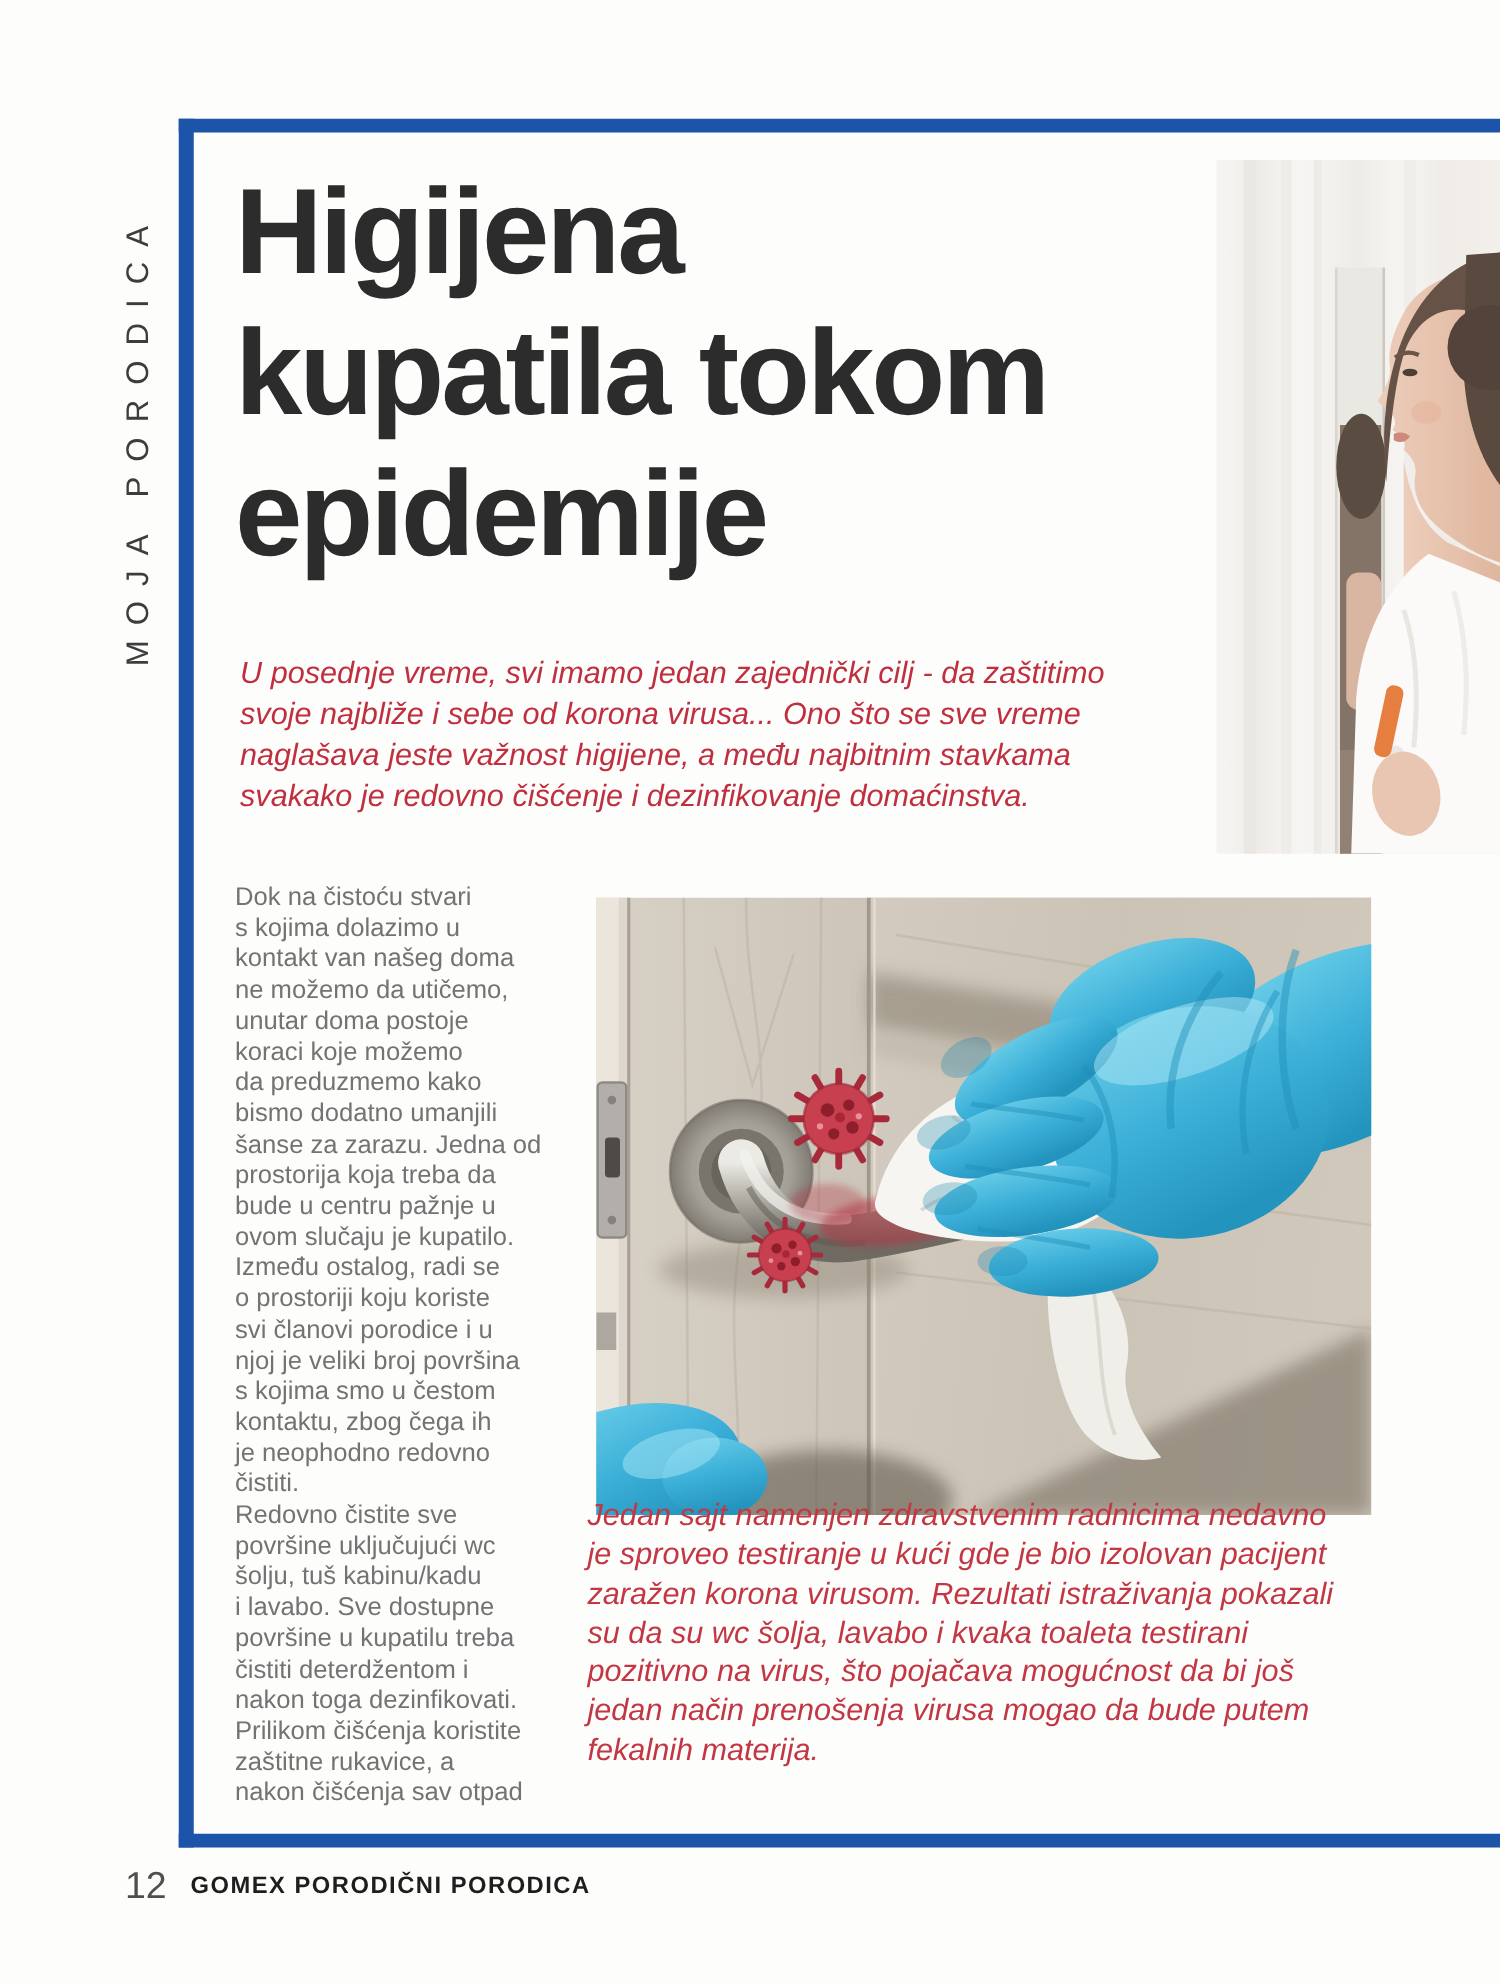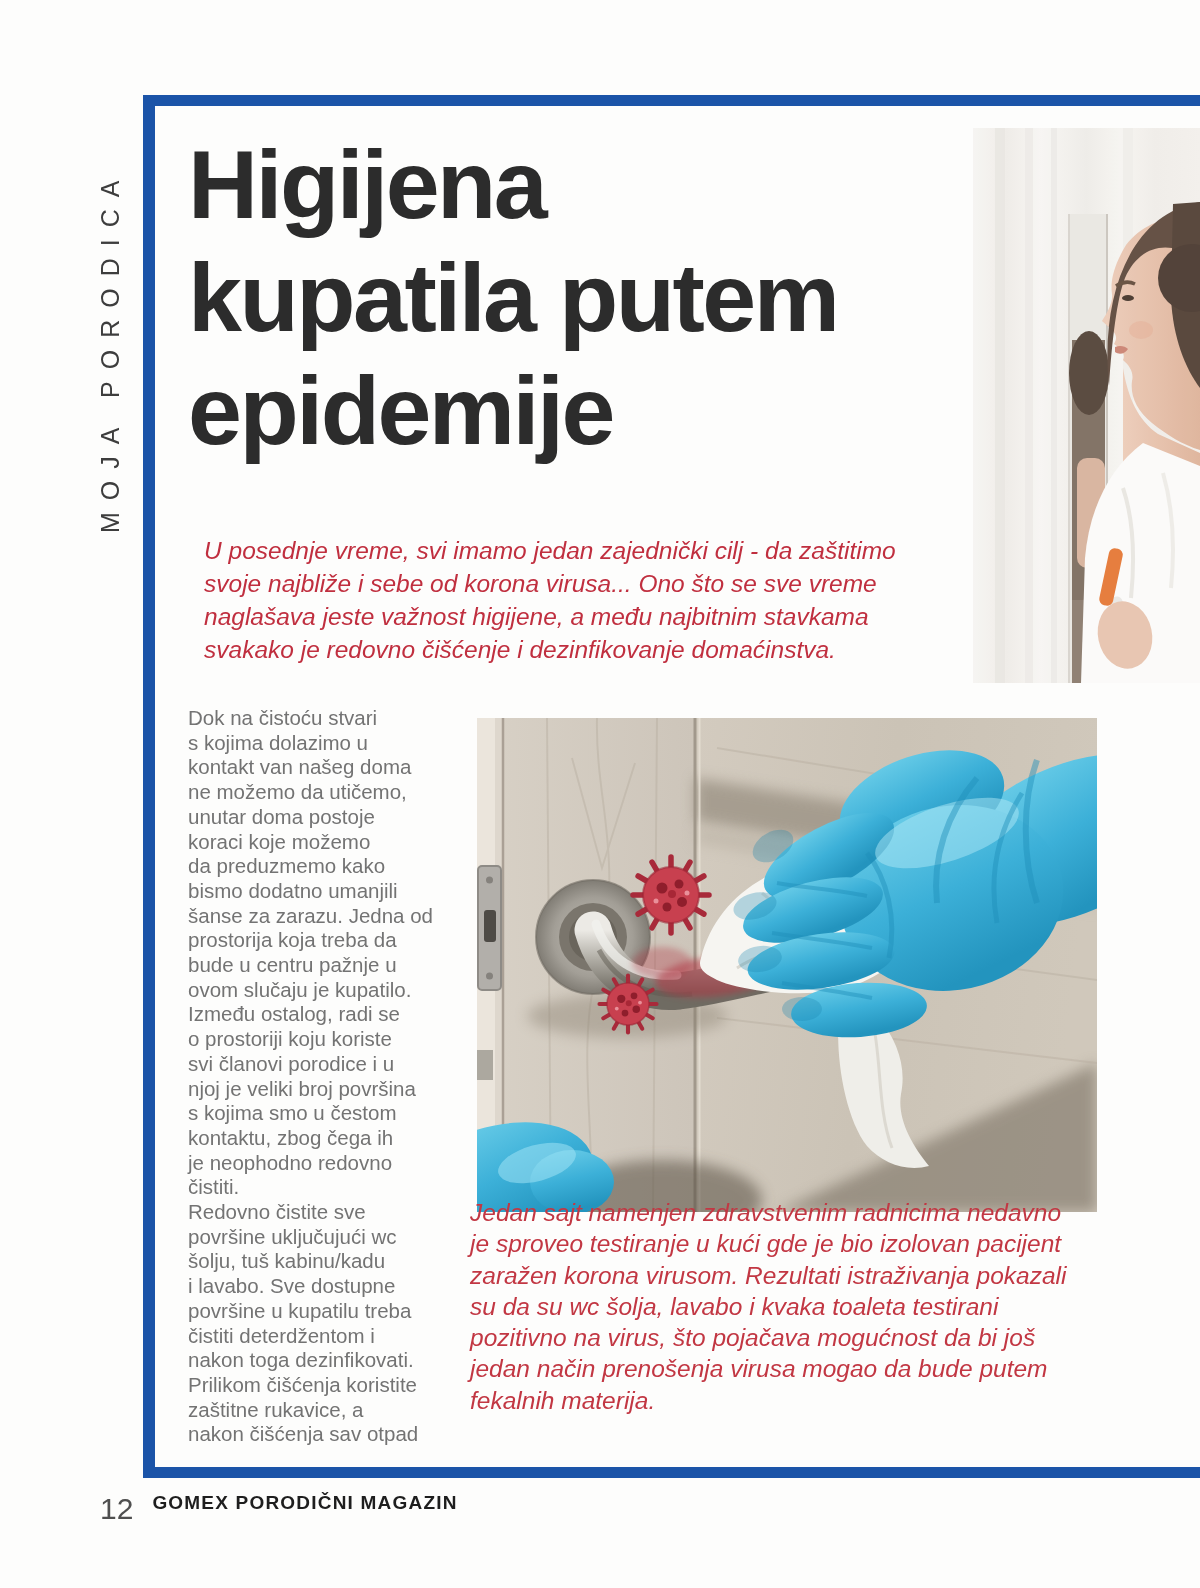--- a/index.html
+++ b/index.html
@@ -11,33 +11,33 @@
       font-size:25px;letter-spacing:12px;color:#3d3d3d;white-space:nowrap;}
 
   .frame-top{position:absolute;left:143px;top:95px;width:1057px;height:11px;background:#1b54a8;}
   .frame-left{position:absolute;left:143px;top:95px;width:12px;height:1383px;background:#1b54a8;}
   .frame-bottom{position:absolute;left:143px;top:1467px;width:1057px;height:11px;background:#1b54a8;}
 
   .title{position:absolute;left:188px;top:128px;margin:0;
       font-size:97px;line-height:113px;font-weight:bold;letter-spacing:-2.5px;
       color:#2c2c2c;white-space:pre-line;}
 
-  .intro{position:absolute;left:188px;top:518px;width:765px;margin:16px;
+  .intro{position:absolute;left:188px;top:518px;width:765px;margin:4px;
       font-size:24.5px;line-height:33px;font-style:italic;color:#c02f3f;white-space:pre-line;}
 
   .body-col{position:absolute;left:188px;top:706px;width:320px;
       font-size:20.5px;line-height:24.7px;color:#737373;white-space:pre-line;}
 
   .door-photo{position:absolute;left:477px;top:718px;width:620px;height:494px;}
   .woman-photo{position:absolute;left:973px;top:128px;width:227px;height:555px;}
 
   .caption{position:absolute;left:470px;top:1197px;width:648px;margin:0;
       font-size:24.5px;line-height:31.3px;font-style:italic;color:#c23743;white-space:pre-line;}
 
-  .footer{position:absolute;left:100px;top:1492px;display:flex;align-items:flex-start;gap:19px;}
+  .footer{position:absolute;left:100px;top:1492px;display:flex;align-items:center;gap:19px;}
   .pagenum{font-size:30px;color:#4f4f4f;}
   .magname{font-size:19px;font-weight:bold;letter-spacing:1.2px;color:#1e1e1e;}
 </style>
 </head>
 <body>
 
 <div class="page">
 
   <div class="vertical-label">MOJA PORODICA</div>
 
@@ -91,21 +91,21 @@
       <g>
         <rect x="134" y="468" width="12" height="48" rx="6" fill="#e9e7e3" transform="rotate(12 140 492)"></rect>
         <rect x="131" y="420" width="14" height="58" rx="6" fill="#e4742f" transform="rotate(12 138 449)"></rect>
       </g>
       <ellipse cx="152" cy="507" rx="27" ry="34" fill="#e7c2ac" transform="rotate(-12 152 507)"></ellipse>
     </g>
     <rect width="227" height="555" fill="#ffffff" opacity="0.08"></rect>
   </svg>
 
   <h1 class="title">Higijena
-kupatila putem
+kupatila tokom
 epidemije</h1>
 
   <p class="intro">U posednje vreme, svi imamo jedan zajednički cilj - da zaštitimo
 svoje najbliže i sebe od korona virusa... Ono što se sve vreme
 naglašava jeste važnost higijene, a među najbitnim stavkama
 svakako je redovno čišćenje i dezinfikovanje domaćinstva.</p>
 
   <div class="body-col">Dok na čistoću stvari
 s kojima dolazimo u
 kontakt van našeg doma
@@ -297,16 +297,16 @@
   <p class="caption">Jedan sajt namenjen zdravstvenim radnicima nedavno
 je sproveo testiranje u kući gde je bio izolovan pacijent
 zaražen korona virusom. Rezultati istraživanja pokazali
 su da su wc šolja, lavabo i kvaka toaleta testirani
 pozitivno na virus, što pojačava mogućnost da bi još
 jedan način prenošenja virusa mogao da bude putem
 fekalnih materija.</p>
 
   <div class="footer">
     <span class="pagenum">12</span>
-    <span class="magname">GOMEX PORODIČNI MAGAZIN</span>
+    <span class="magname">GOMEX PORODIČNI PORODICA</span>
   </div>
 
 </div>
 
 </body></html>

